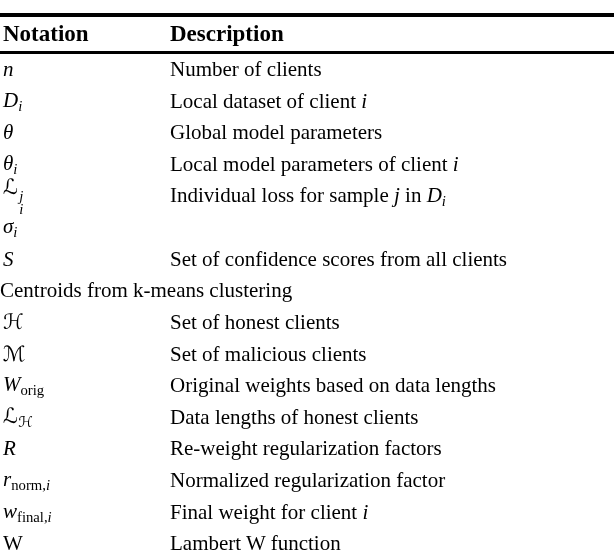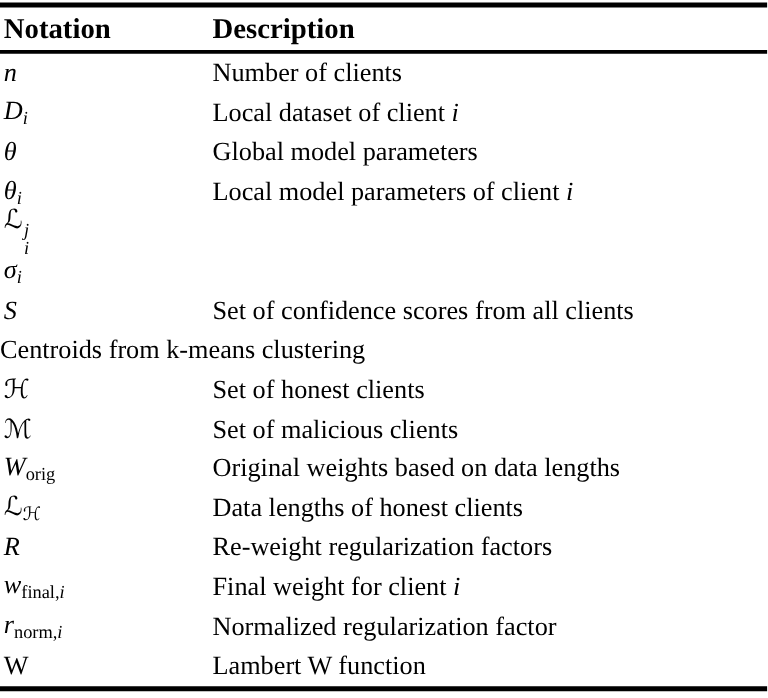--- a/index.html
+++ b/index.html
@@ -5,21 +5,21 @@
   html, body {
     margin: 0;
     padding: 0;
     background: #ffffff;
   }
   .sheet {
     width: 614px;
     height: 558px;
     box-sizing: border-box;
     background: #ffffff;
-    padding-top: 2px;
+    padding-top: 13px;
     font-family: "Liberation Serif", "DejaVu Serif", serif;
     color: #000000;
     overflow: hidden;
   }
   .rule {
     background: #000000;
     width: 614px;
   }
   .rule.thick { height: 4px; }
   .rule.thin  { height: 3px; }
@@ -95,20 +95,21 @@
       </div>
       <div class="trow">
         <div class="col1"><span class="it">θ</span><span class="subit">i</span></div>
         <div class="col2"><span>Local model parameters of client </span><span class="it">i</span></div>
       </div>
       <div class="trow">
         <div class="col1"><span class="cal">ℒ</span><span class="stack">
             <span class="it">j</span>
             <span class="it">i</span>
           </span></div>
+        <div class="col2"><span>Individual loss for sample </span><span class="it">j</span><span> in </span><span class="calD">D</span><span class="subit">i</span></div>
       </div>
       <div class="trow">
         <div class="col1"><span class="it">σ</span><span class="subit">i</span></div>
       </div>
       <div class="trow">
         <div class="col1"><span class="it">S</span></div>
         <div class="col2"><span>Set of confidence scores from all clients</span></div>
       </div>
       <div class="trow">
         <div class="col2"><span>Centroids from k-means clustering</span></div>
@@ -127,26 +128,26 @@
       </div>
       <div class="trow">
         <div class="col1"><span class="cal">ℒ</span><span class="subcal">ℋ</span></div>
         <div class="col2"><span>Data lengths of honest clients</span></div>
       </div>
       <div class="trow">
         <div class="col1"><span class="it">R</span></div>
         <div class="col2"><span>Re-weight regularization factors</span></div>
       </div>
       <div class="trow">
+        <div class="col1"><span class="it">r</span><span class="sub">norm</span><span class="sub">,</span><span class="subit">i</span></div>
+        <div class="col2"><span>Normalized regularization factor</span></div>
+      </div>
+      <div class="trow">
         <div class="col1"><span class="it">w</span><span class="sub">final</span><span class="sub">,</span><span class="subit">i</span></div>
         <div class="col2"><span>Final weight for client </span><span class="it">i</span></div>
-      </div>
-      <div class="trow">
-        <div class="col1"><span class="it">r</span><span class="sub">norm</span><span class="sub">,</span><span class="subit">i</span></div>
-        <div class="col2"><span>Normalized regularization factor</span></div>
       </div>
       <div class="trow">
         <div class="col1"><span>W</span></div>
         <div class="col2"><span>Lambert W function</span></div>
       </div>
     </div>
   <div class="rule thick"></div>
 </div>
 
 </body></html>

